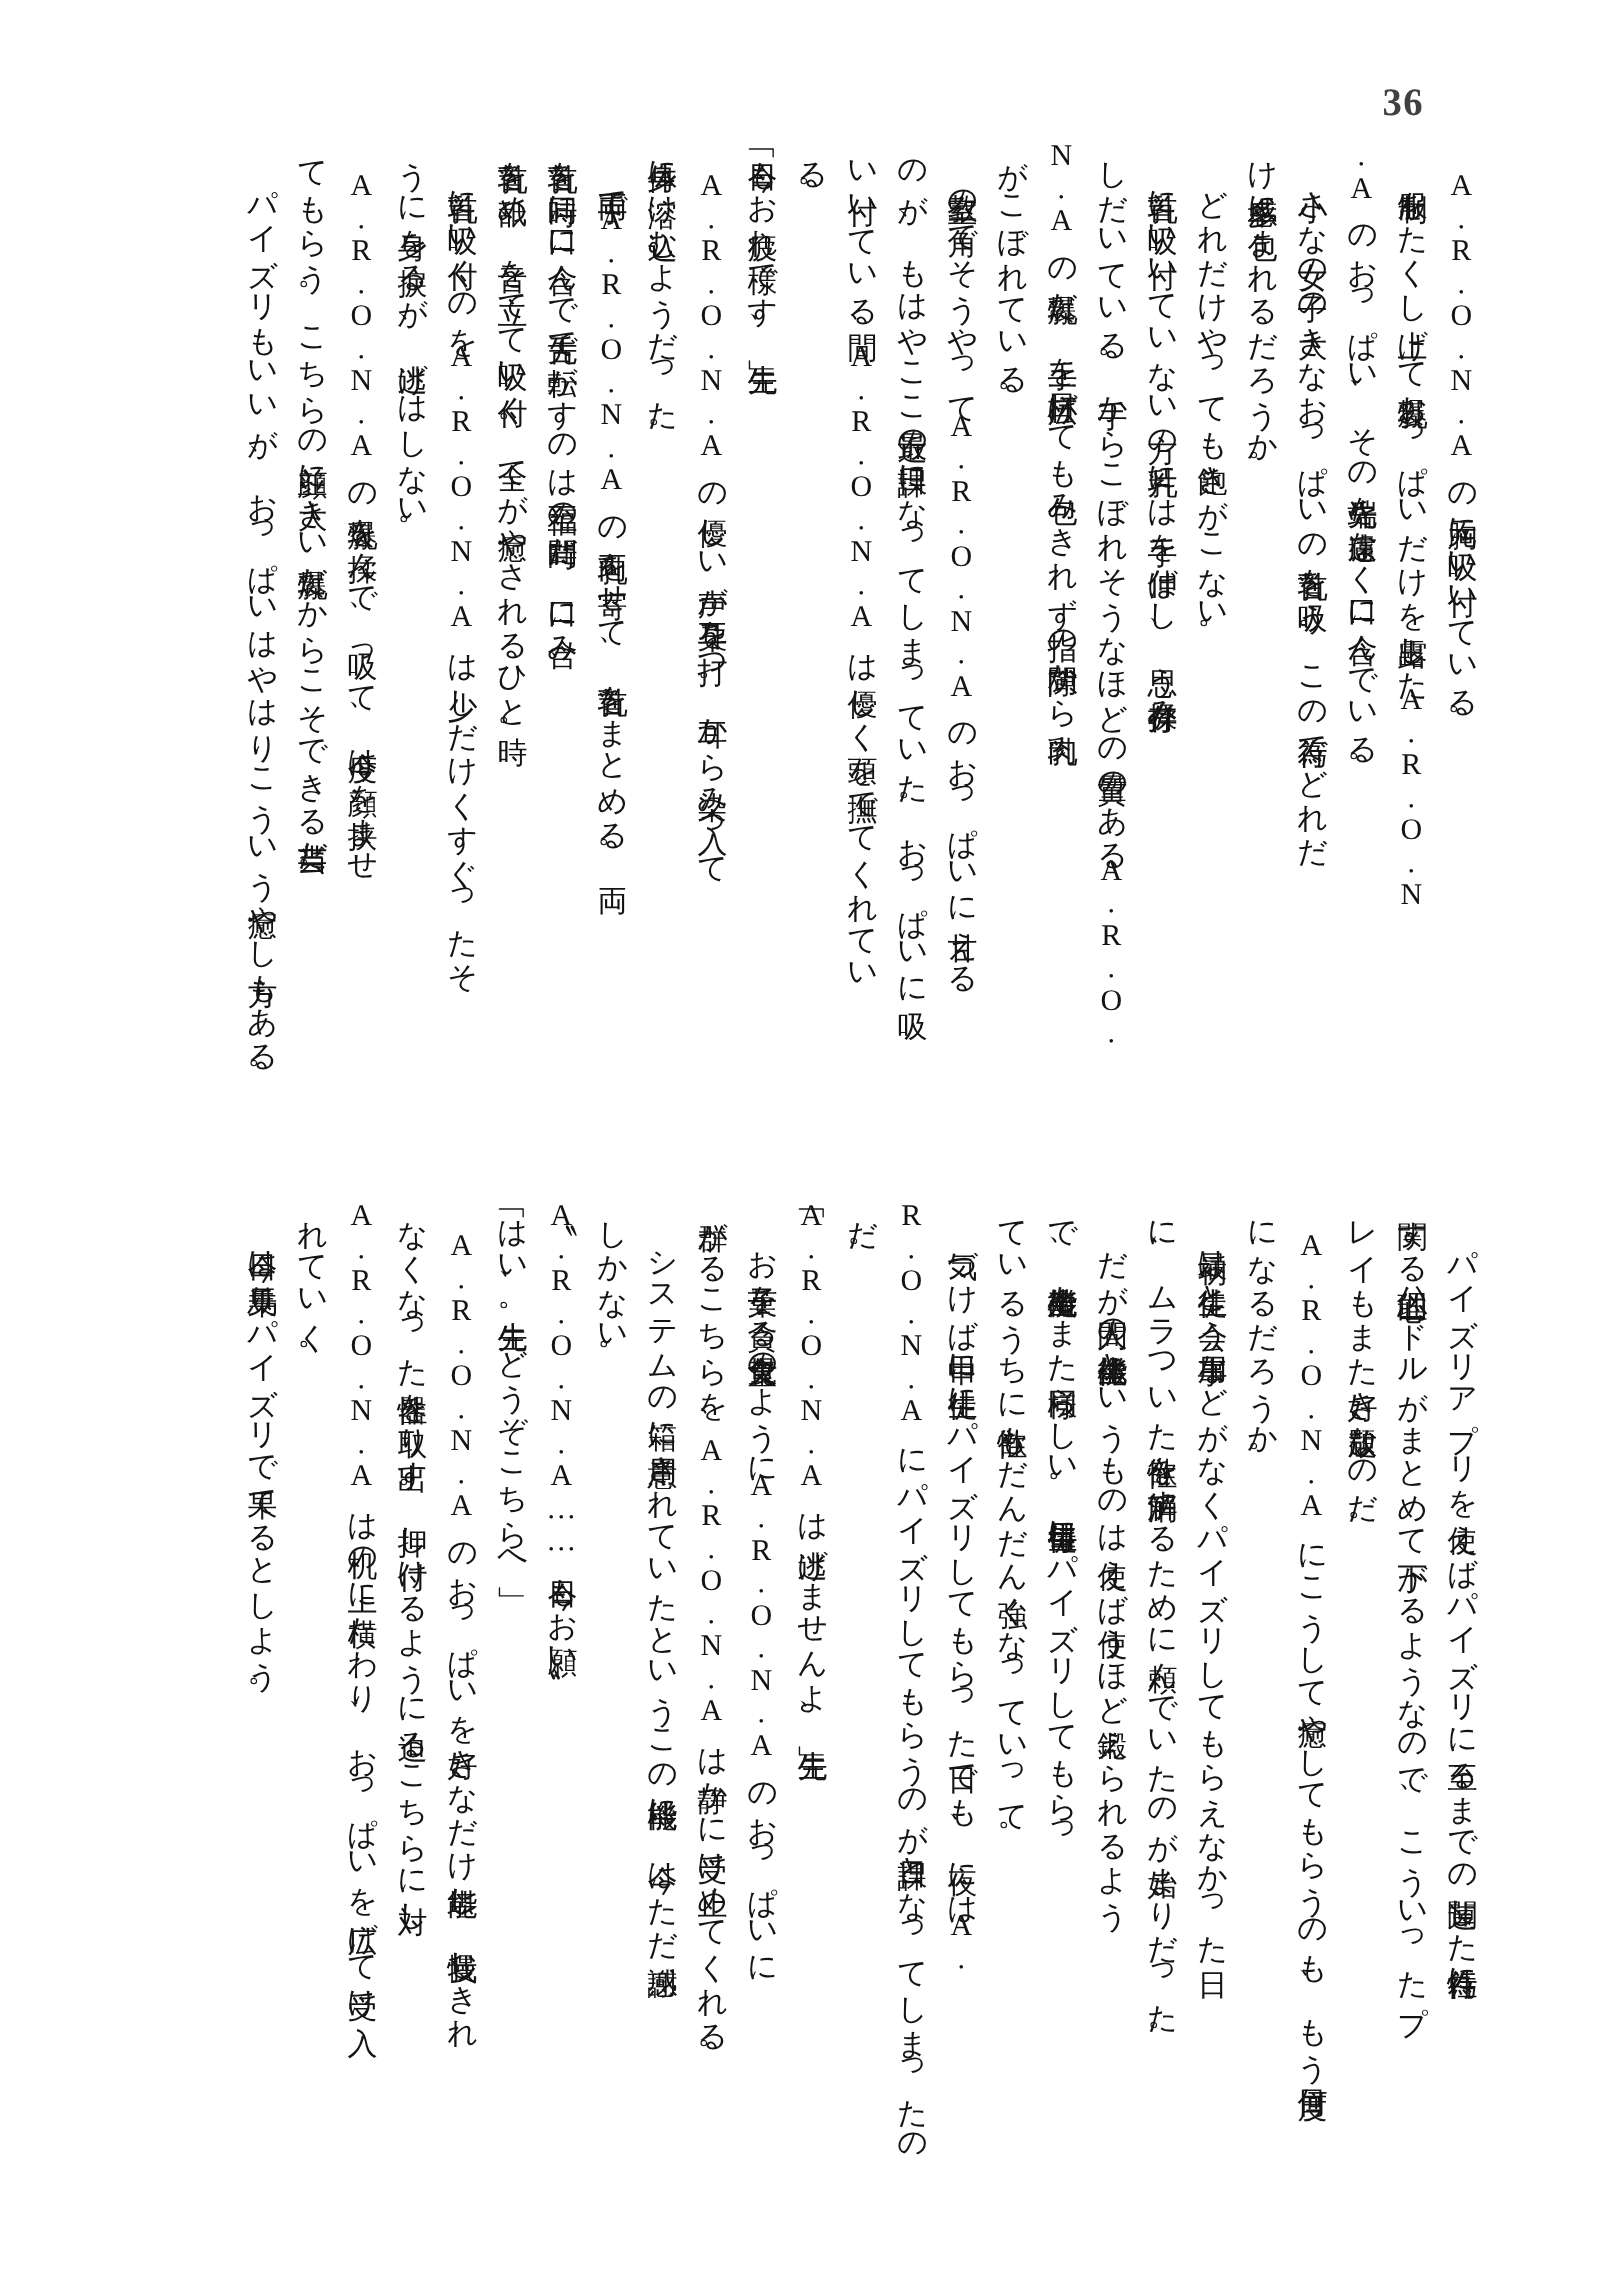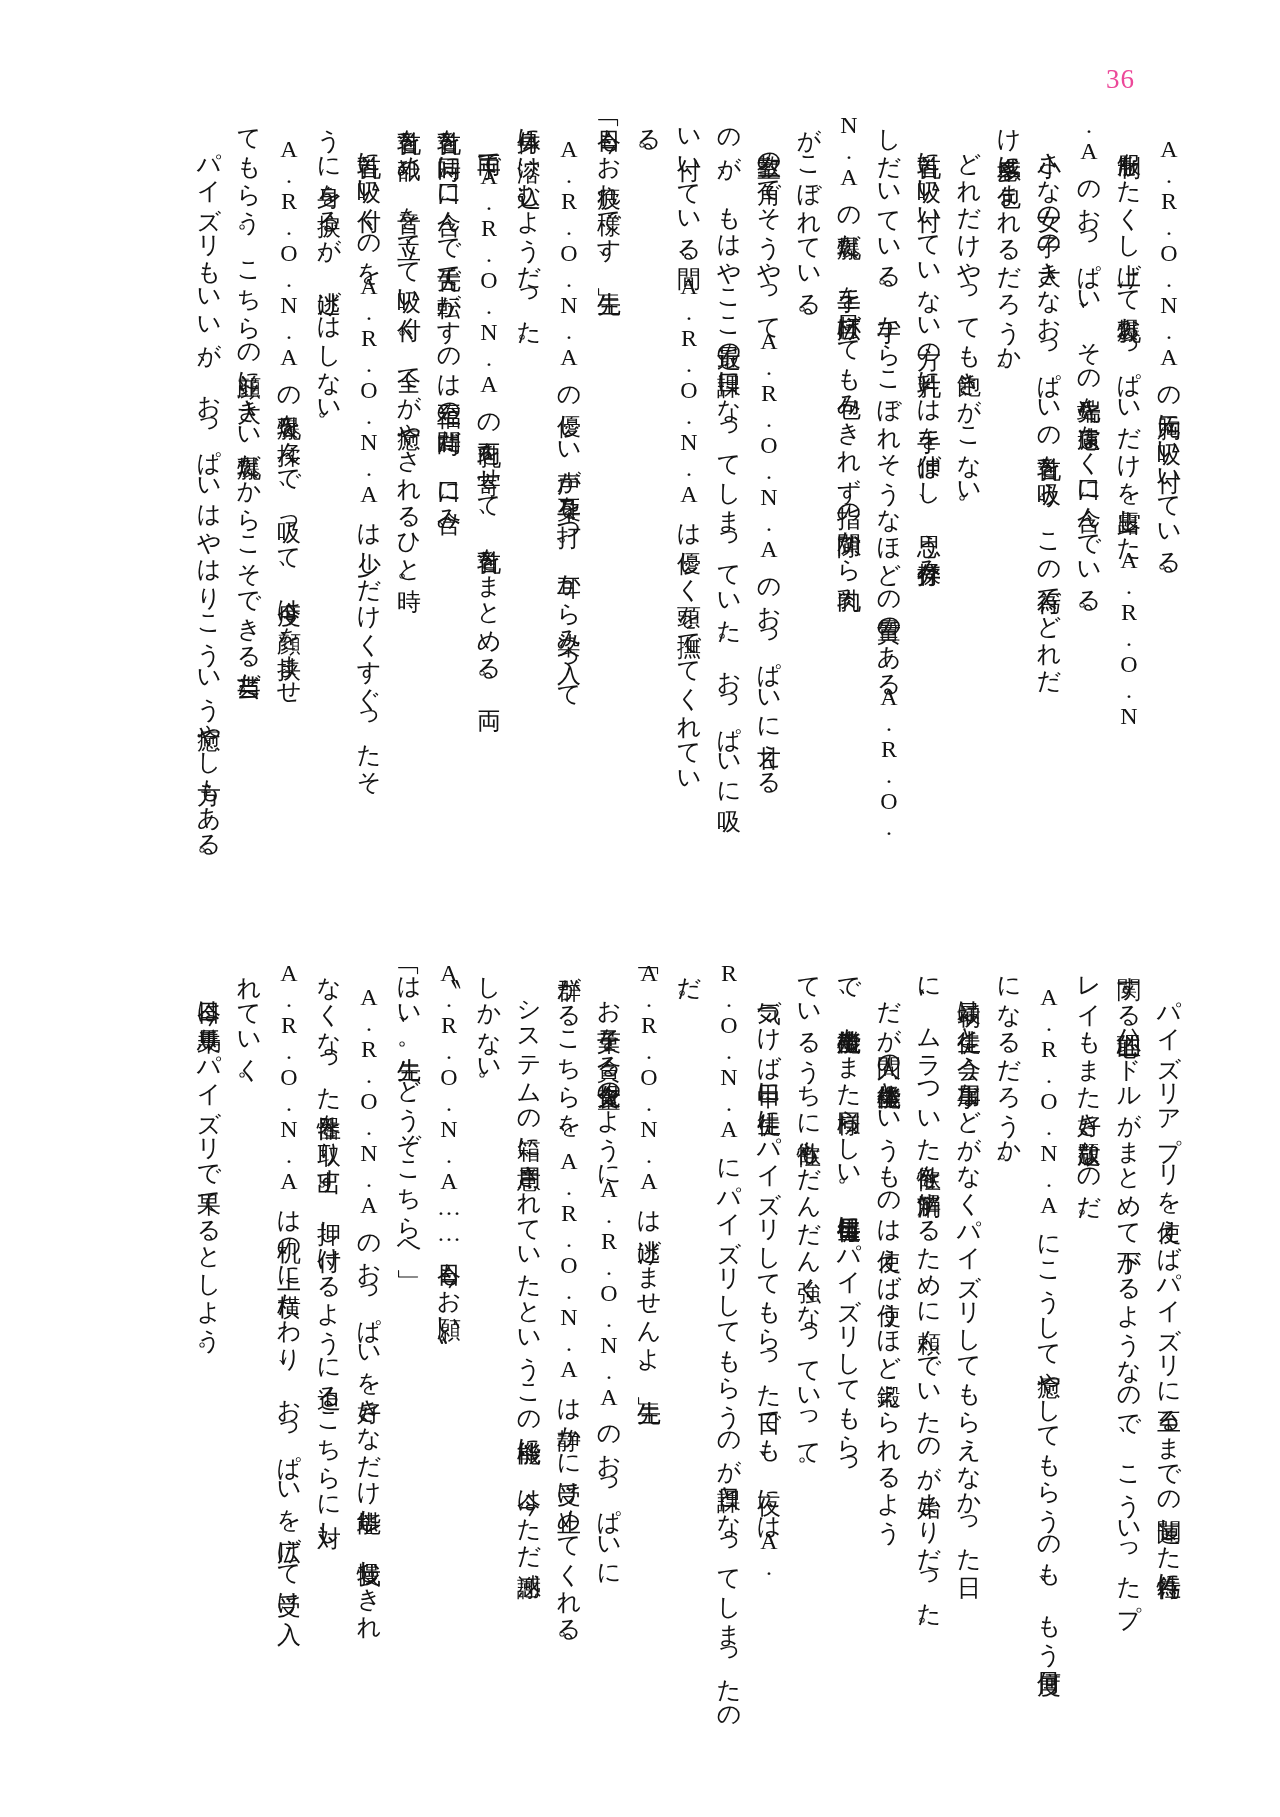--- a/index.html
+++ b/index.html
@@ -13,23 +13,24 @@
     height: 1817px;
     background: #ffffff;
     overflow: hidden;
     font-family: "Liberation Serif", "DejaVu Serif", serif;
     color: #141414;
   }
   .page-number {
     position: absolute;
     left: 1106px;
     top: 64px;
-    font-size: 27px;
+    font-size: 31px;
     letter-spacing: 1px;
-    color: #ec4899;
+    color: #404040;
+    font-weight: bold;
   }
   .text-block {
     position: absolute;
     writing-mode: vertical-rl;
     text-orientation: upright;
     font-size: 24px;
     line-height: 40px;
     color: #141414;
   }
   .text-block .tline {

